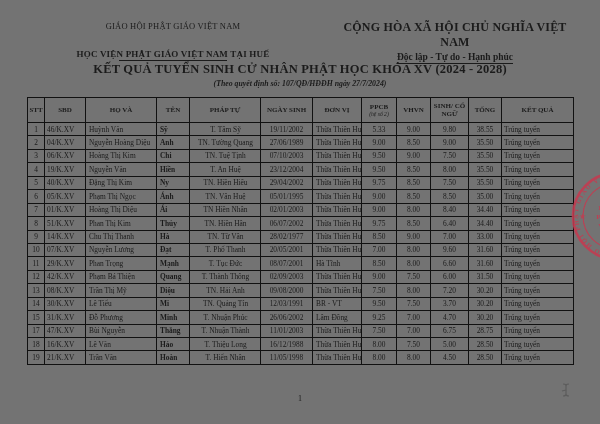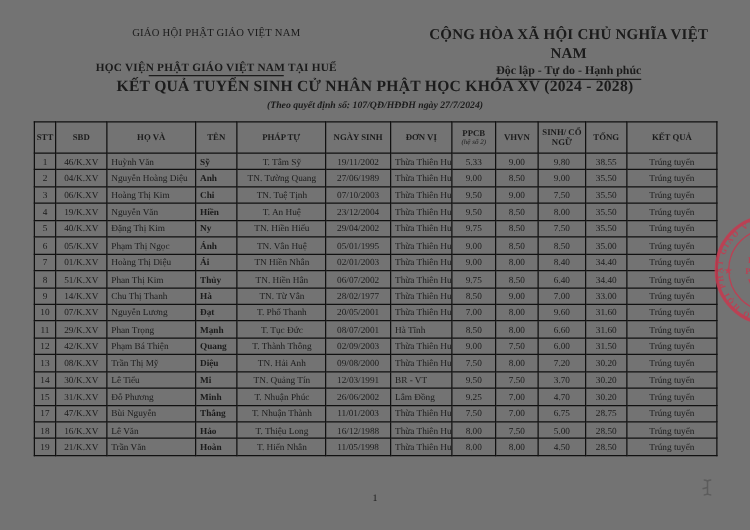--- a/index.html
+++ b/index.html
@@ -31,31 +31,31 @@
     border:1px solid #111;overflow:hidden;white-space:nowrap;
     padding:0 2px;box-sizing:border-box;
   }
   table.results thead th{
     font-size:7px;font-weight:bold;text-align:center;vertical-align:middle;
     height:25px;white-space:normal;line-height:1.15;padding:1px;
   }
   table.results thead th .note{display:block;font-weight:normal;font-style:italic;font-size:5.6px;}
   table.results tbody td{font-size:7.4px;height:13.45px;line-height:1;vertical-align:middle;}
   table.results tbody td:nth-child(1){text-align:center;}
-  table.results tbody td:nth-child(2){text-align:center;}
+  table.results tbody td:nth-child(2){text-align:left;}
   table.results tbody td:nth-child(3){text-align:left;padding-left:3px;}
   table.results tbody td:nth-child(4){text-align:left;font-weight:bold;padding-left:3px;}
   table.results tbody td:nth-child(5){text-align:center;padding-left:3px;}
   table.results tbody td:nth-child(6){text-align:center;}
   table.results tbody td:nth-child(7){text-align:left;padding-left:3px;}
   table.results tbody td:nth-child(8),
   table.results tbody td:nth-child(9),
   table.results tbody td:nth-child(10),
   table.results tbody td:nth-child(11){text-align:center;}
-  table.results tbody td:nth-child(12){text-align:center;margin-top:25px;}
+  table.results tbody td:nth-child(12){text-align:left;margin-top:25px;}
   
   .pagenum{position:absolute;left:0;top:394px;width:600px;text-align:center;font-size:8px;}
   .stamp{position:absolute;left:570px;top:170px;opacity:.88;}
   .cursor{position:absolute;left:560px;top:382px;opacity:.75;}
 </style>
 </head>
 <body>
 
 <div class="page">
 

